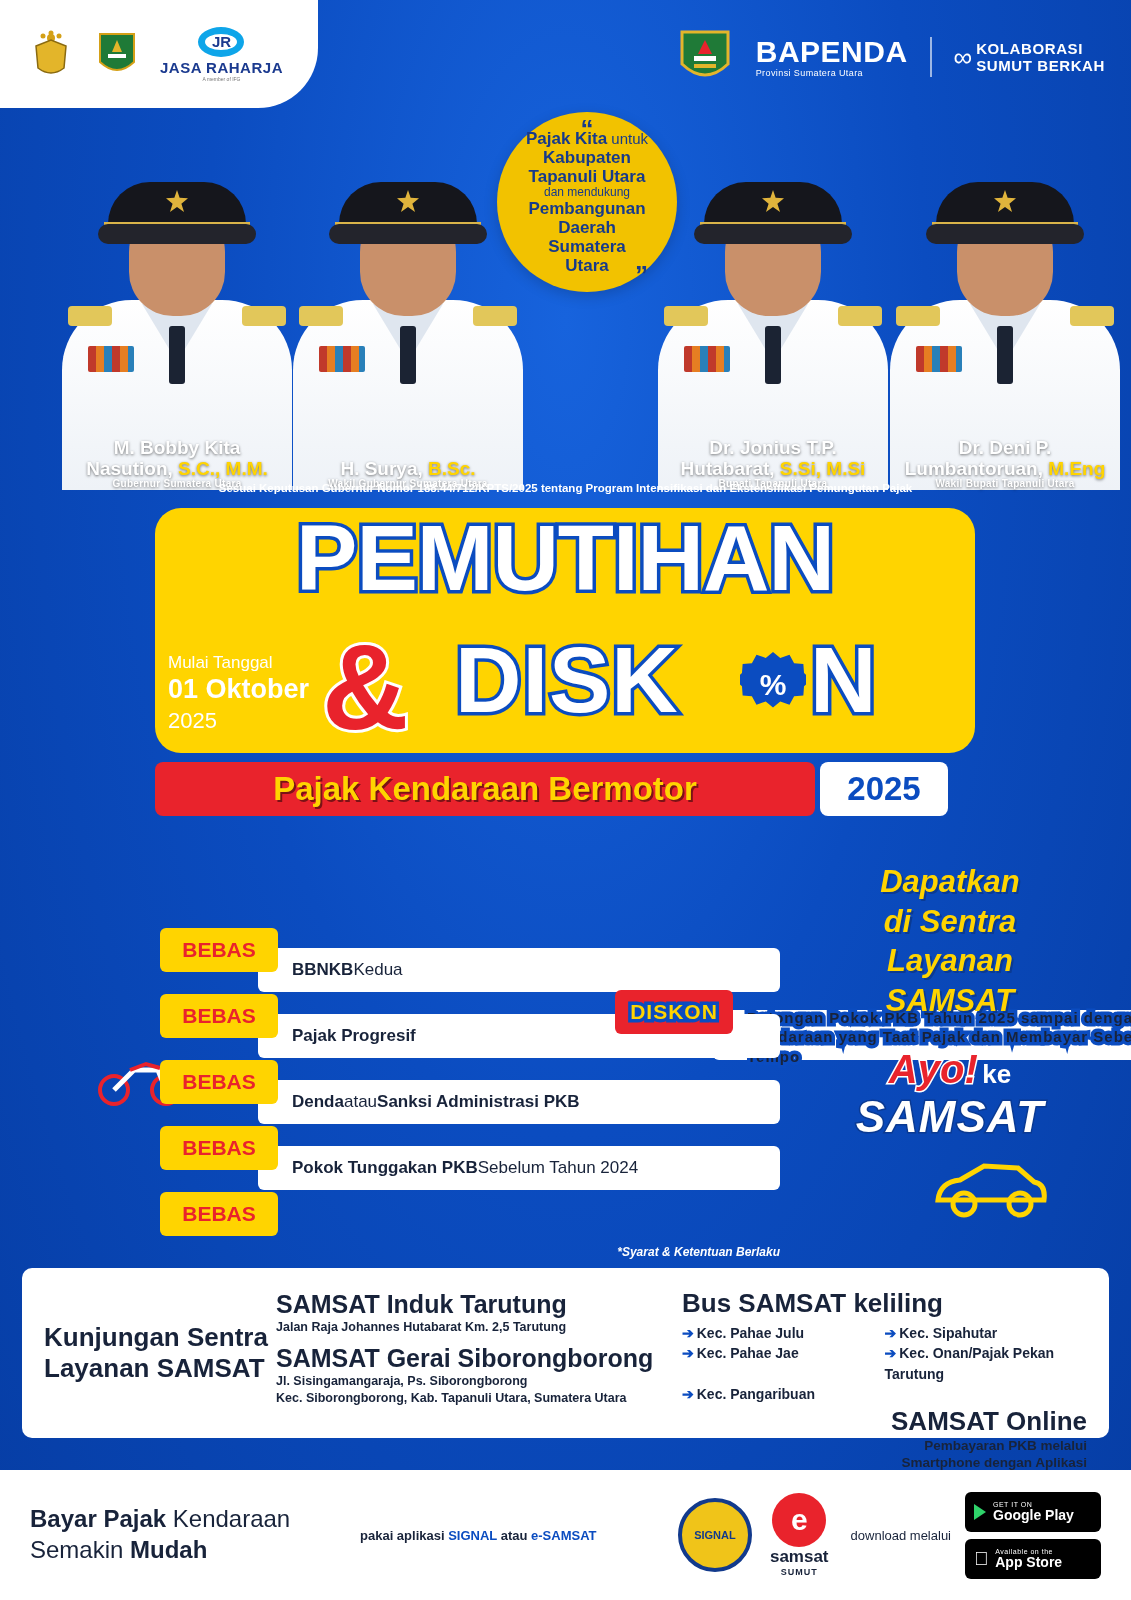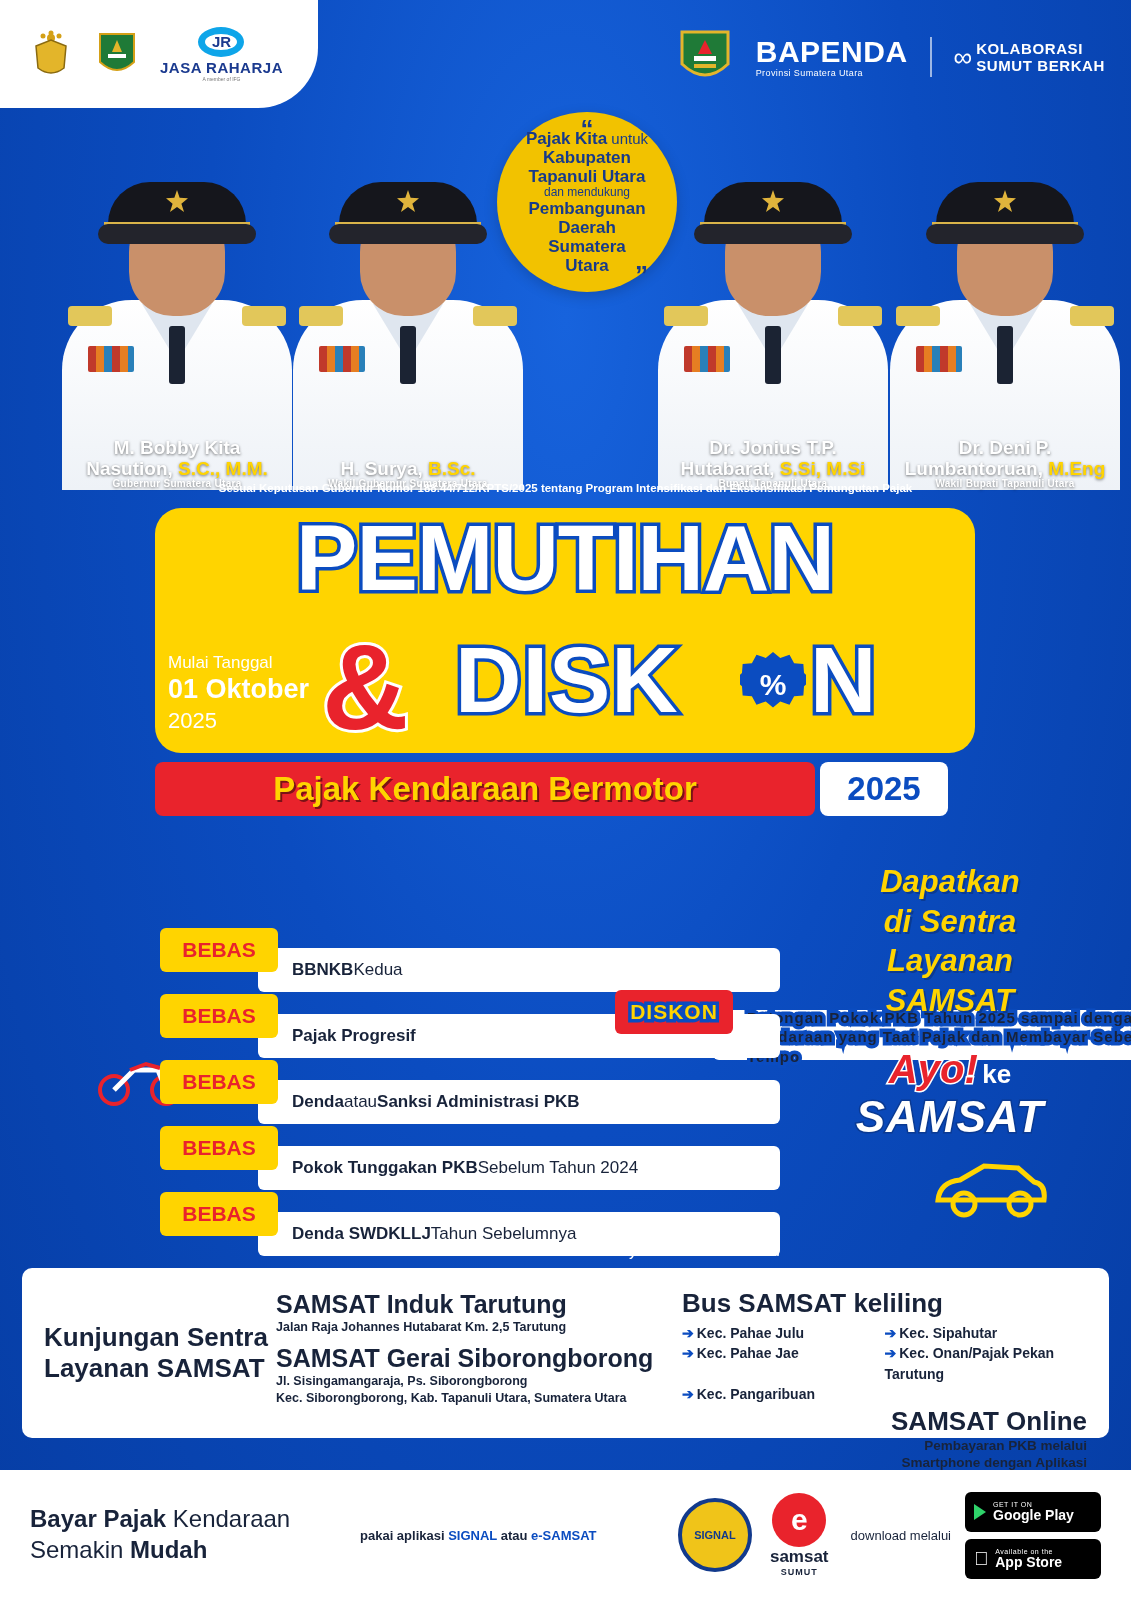--- a/index.html
+++ b/index.html
@@ -526,24 +526,20 @@
     <div class="brow">
       <div class="btag">BEBAS</div>
       <div class="bbody">
         <b>Pokok Tunggakan PKB</b>
           <span> Sebelum Tahun 2024</span>
       </div>
     </div>
 
     <div class="brow">
       <div class="btag">BEBAS</div>
-      <div class="bbody">
-        <b>Denda SWDKLLJ</b>
-          <span> Tahun Sebelumnya</span>
-      </div>
     </div>
   </div>
 
   <div class="syarat">*Syarat &amp; Ketentuan Berlaku</div>
 
   <div class="cta">
     <div class="cta-line">Dapatkan</div>
     <div class="cta-line">di Sentra</div>
     <div class="cta-line">Layanan</div>
     <div class="cta-line">SAMSAT</div>

